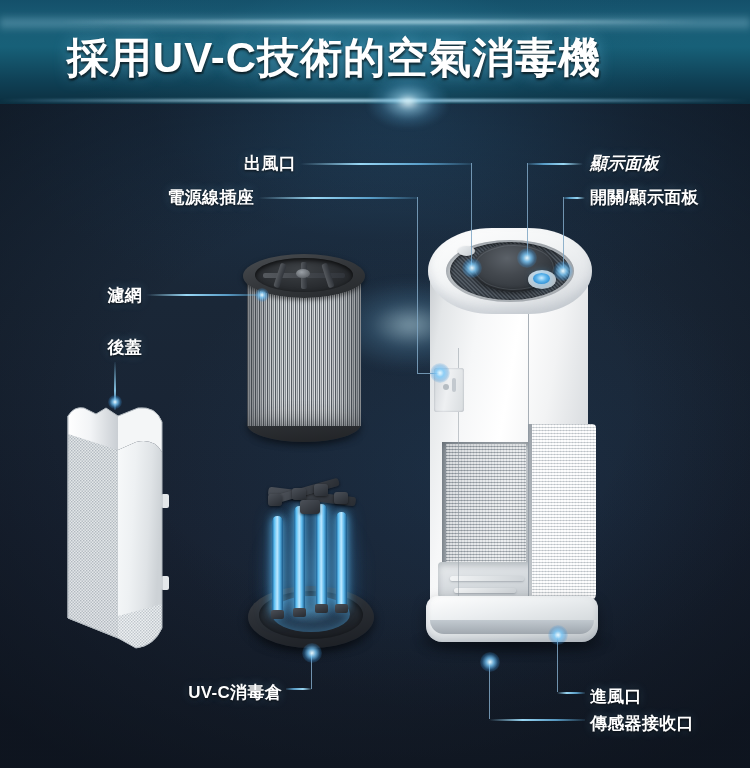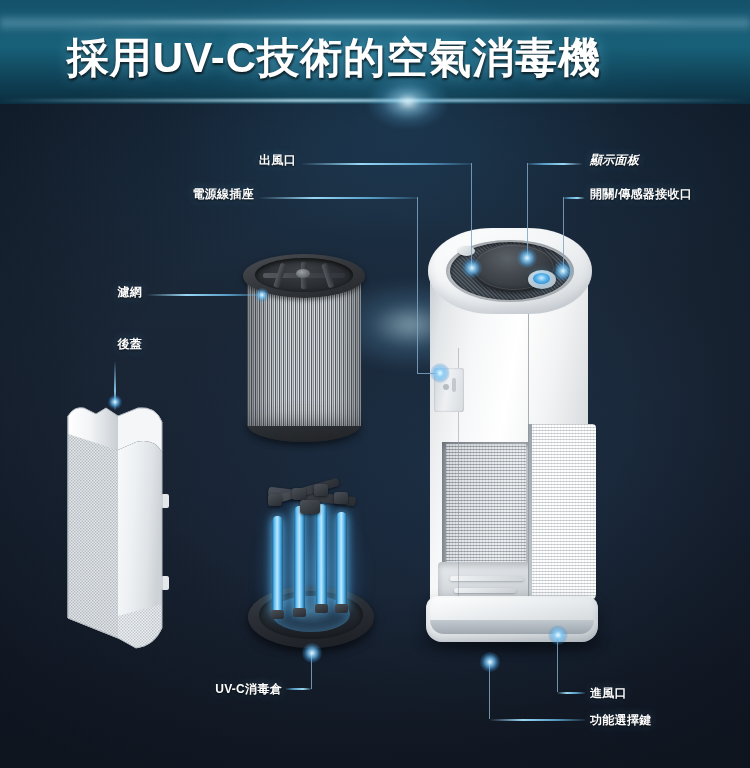--- a/index.html
+++ b/index.html
@@ -81,21 +81,21 @@
   .flare-hot2 {
     position: absolute; left: 330px; top: 280px; width: 160px; height: 90px;
     background: radial-gradient(ellipse at 50% 50%, rgba(200,240,255,0.55) 0%, rgba(110,185,230,0.20) 35%, rgba(0,0,0,0) 72%);
     filter: blur(5px);
   }
 
   
   .label {
     position: absolute;
     color: #ffffff;
-    font-size: 12px;
+    font-size: 17px;
     font-weight: bold;
     white-space: nowrap;
     text-shadow: 0 1px 3px rgba(0,0,0,0.85), 0 0 10px rgba(120,190,230,0.30);
     letter-spacing: 0.3px;
   }
   .label.r { text-align: right; transform: translateX(-100%); }
 
   
   .ln {
     position: absolute;
@@ -529,20 +529,20 @@
   <div class="ln glowh" style="left:557px; top:692px; width:28px;"></div>
   <div class="dot" style="left:558px; top:635px;"></div>
 
   <div class="ln v" style="left:489px; top:662px; height:57px;"></div>
   <div class="ln glowh" style="left:489px; top:719px; width:96px;"></div>
   <div class="dot" style="left:490px; top:662px;"></div>
 
   <div class="label r" style="left:296px; top:152px;">出風口</div>
   <div class="label r" style="left:254px; top:186px;">電源線插座</div>
   <div class="label" style="left:590px; top:152px;font-style:italic;">顯示面板</div>
-  <div class="label" style="left:590px; top:186px;">開關/傳感器接收口</div>
+  <div class="label" style="left:590px; top:186px;">開關/顯示面板</div>
   <div class="label r" style="left:142px; top:284px;">濾網</div>
   <div class="label r" style="left:142px; top:336px;">後蓋</div>
   <div class="label r" style="left:282px; top:681px;">UV-C消毒倉</div>
   <div class="label" style="left:590px; top:685px;">進風口</div>
-  <div class="label" style="left:590px; top:712px;">功能選擇鍵</div>
+  <div class="label" style="left:590px; top:712px;">傳感器接收口</div>
 
 </div>
 
 </body></html>

